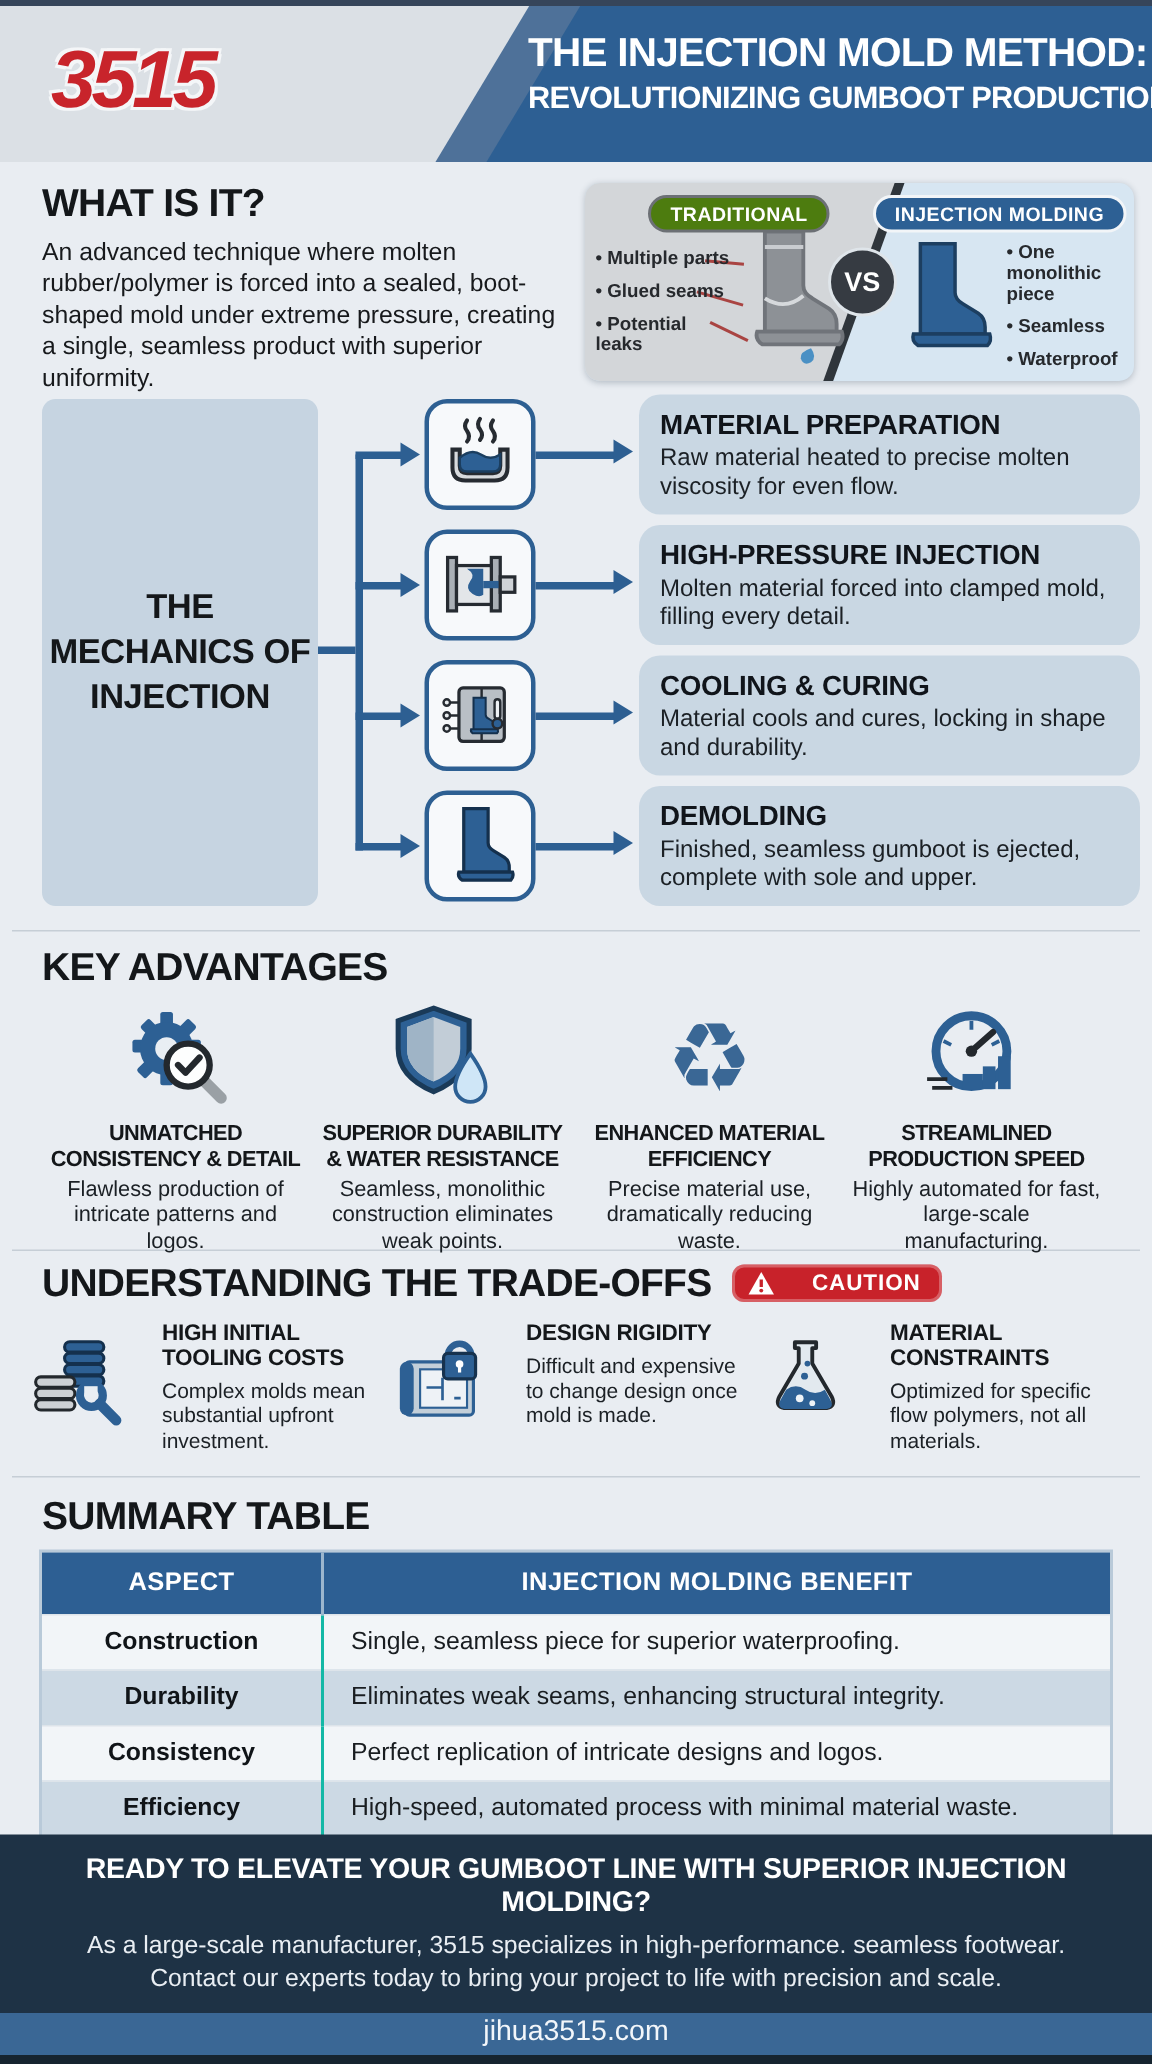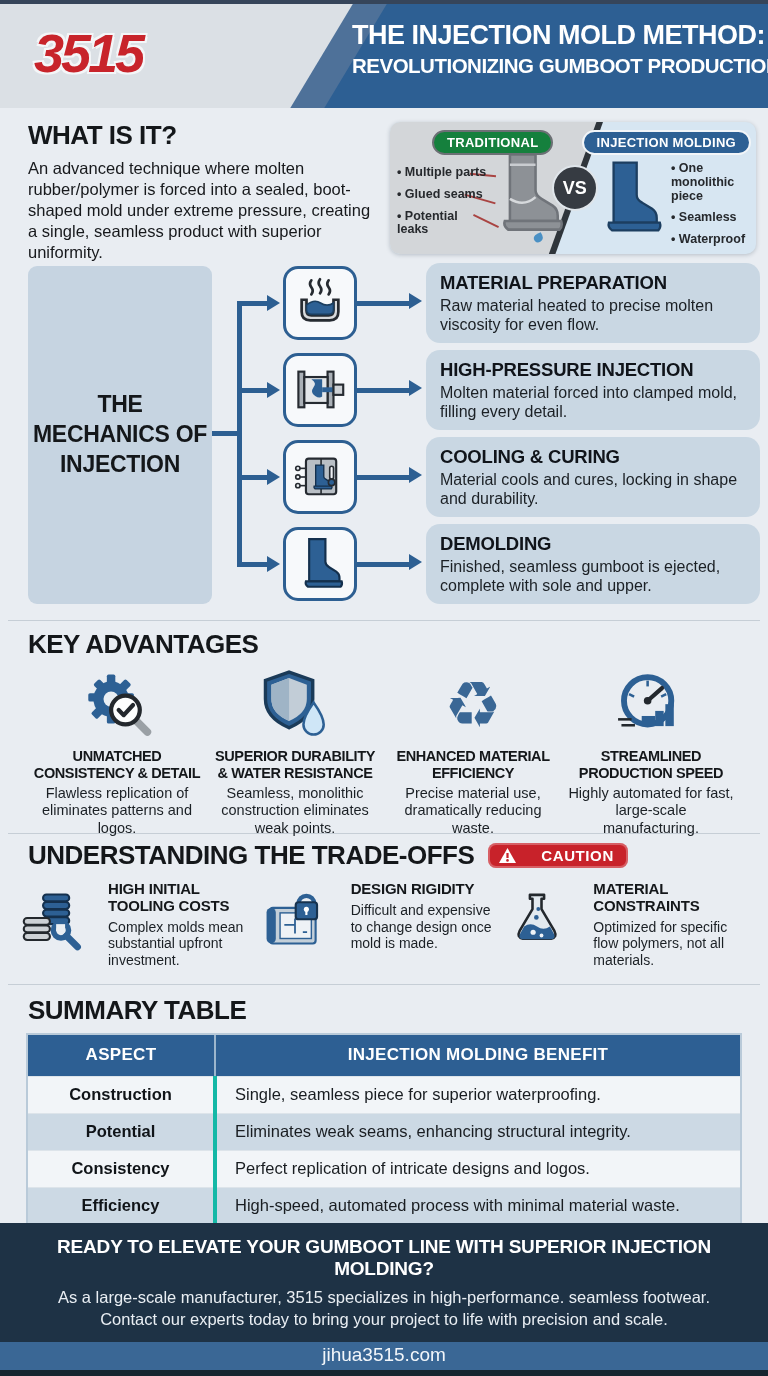--- a/index.html
+++ b/index.html
@@ -26,21 +26,21 @@
   .what-left { width:352px; flex:none; }
   .sec-h { font-size:26px; font-weight:bold; color:#14171a; letter-spacing:-0.5px; margin:0 0 7px; }
   .what-body { font-size:16.5px; line-height:1.28; color:#17191c; }
   .compare { position:relative; flex:none; width:366px; height:132px; margin-top:2px; border-radius:10px; overflow:hidden; background:#d7e6f2; box-shadow:0 1px 4px rgba(30,50,70,.25); }
   .cmp-gray { position:absolute; inset:0; background:#d3d6d9; clip-path:polygon(0 0,57% 0,44% 100%,0 100%); }
   .cmp-diag { position:absolute; inset:0; background:#2f353b; clip-path:polygon(56.4% 0,58.2% 0,45.2% 100%,43.4% 100%); }
   .vs { position:absolute; left:50.5%; top:50%; transform:translate(-50%,-50%); width:46px; height:46px; border-radius:50%;
         background:#363b42; border:2px solid #dfe5ea; color:#fff; font-weight:bold; font-size:18px;
         display:flex; align-items:center; justify-content:center; z-index:4; }
   .pill { position:absolute; top:8px; font-size:13px; font-weight:bold; color:#fff; padding:3px 13px; border-radius:14px; letter-spacing:.3px; z-index:3; white-space:nowrap; }
-  .pill-trad { left:42px; background:#15803d; border:2px solid #6c7075; }
+  .pill-trad { left:42px; background:#4d7c0f; border:2px solid #6c7075; }
   .pill-inj  { right:5px;  background:#2d6094; border:2px solid #f2f5f8; }
   .cmp-pts-left  { position:absolute; left:7px;  top:44px; width:94px; z-index:3; }
   .cmp-pts-right { position:absolute; left:281px; top:40px; width:82px; z-index:3; }
   .cmp-pt { font-size:12.5px; font-weight:bold; color:#26292d; line-height:1.1; margin-bottom:8px; }
   .cmp-pt::before { content:"• "; }
   .boot-gray-wrap { position:absolute; left:96px; top:28px; z-index:2; }
   .boot-blue-wrap { position:absolute; left:202px; top:32px; z-index:2; }
   .red-ln { position:absolute; height:2px; background:#a94442; z-index:2; }
   .rl1 { left:80px; top:52px; width:26px; transform:rotate(5deg); }
   .rl2 { left:74px; top:76px; width:32px; transform:rotate(16deg); }
@@ -79,21 +79,21 @@
   .trd-item { flex:1; display:flex; gap:24px; padding-right:6px; }
   .trd-icon { width:64px; flex:none; display:flex; align-items:flex-start; justify-content:center; padding-top:4px; }
   .trd-title { font-size:15px; font-weight:bold; line-height:1.12; color:#14171a; margin-bottom:4px; letter-spacing:-0.2px; }
   .trd-desc { font-size:14px; color:#1b2025; line-height:1.2; }
   
   .sum { height:268px; padding:10px 28px 0; }
   .sum table { width:100%; border-collapse:collapse; margin-top:9px; box-shadow:0 0 0 2px #b9cad9; background:#f2f5f8; }
   .sum th { background:#2d5f93; color:#fff; font-size:17px; font-weight:bold; letter-spacing:.3px; height:41px; }
   .sum th.c1 { width:187px; border-right:2px solid #9cb6cd; }
   .sum td { height:37px; font-size:16.5px; border-top:1px solid #dde4ea; }
-  .sum td.aspect { font-weight:bold; text-align:center; color:#101418; border-right:4px solid #14b8a6; }
+  .sum td.aspect { font-weight:bold; text-align:center; color:#101418; border-right:2px solid #14b8a6; }
   .sum td.benefit { padding-left:18px; color:#191d21; }
   .sum tr.alt { background:#ccd9e4; }
   
   .footer { position:absolute; left:0; right:0; bottom:0; }
   .cta { background:#1e3245; color:#fff; text-align:center; padding:13px 22px 11px; }
   .cta-h { font-size:19px; font-weight:bold; letter-spacing:-0.2px; margin-bottom:7px; }
   .cta-line { font-size:16.5px; color:#e9eef3; line-height:1.33; }
   .urlbar { background:#3a6795; text-align:center; padding:2px 0 4px; font-size:19px; color:#f2f6fa; }
   .bottom-strip { background:#16242f; height:6px; }
 </style>
@@ -275,21 +275,21 @@
               <rect x="51" y="31" width="14" height="10" rx="2" transform="rotate(45 38 38)"></rect>
               <circle cx="38" cy="38" r="21"></circle>
             </g>
             <circle cx="38" cy="38" r="9" fill="#e9eef3"></circle>
             <line x1="68" y1="64" x2="81" y2="77" stroke="#9aa0a5" stroke-width="9" stroke-linecap="round"></line>
             <circle cx="55" cy="51" r="17" fill="#fdfefe" stroke="#23282d" stroke-width="5"></circle>
             <path d="M47 51 l6 6 l11 -12" stroke="#23282d" stroke-width="5" fill="none" stroke-linecap="round" stroke-linejoin="round"></path>
           </svg>
         </div>
         <div class="adv-title">UNMATCHED CONSISTENCY &amp; DETAIL</div>
-        <div class="adv-desc">Flawless replication of eliminates patterns and logos.</div>
+        <div class="adv-desc">Flawless production of intricate patterns and logos.</div>
       </div>
 
       <div class="adv-item">
         <div class="adv-icon">
           <svg width="76" height="76" viewBox="0 0 90 90">
             <path d="M38 6 L66 16 V38 Q66 60 38 72 Q10 60 10 38 V16 Z" fill="#2d6094" stroke="#1a3a58" stroke-width="4"></path>
             <path d="M38 13 L59 21 V38 Q59 55 38 64 Q17 55 17 38 V21 Z" fill="#c2cdd7"></path>
             <path d="M38 13 V64 Q17 55 17 38 V21 Z" fill="#9fb4c6"></path>
             <path d="M67 42 q12 17 12 26 a12 12 0 0 1 -24 0 q0 -9 12 -26 z" fill="#cfe6f7" stroke="#2d6094" stroke-width="3"></path>
           </svg>
@@ -417,21 +417,21 @@
           <th class="c1">ASPECT</th>
           <th>INJECTION MOLDING BENEFIT</th>
         </tr>
       </thead>
       <tbody>
         <tr>
           <td class="aspect">Construction</td>
           <td class="benefit">Single, seamless piece for superior waterproofing.</td>
         </tr>
         <tr class="alt">
-          <td class="aspect">Potential</td>
+          <td class="aspect">Durability</td>
           <td class="benefit">Eliminates weak seams, enhancing structural integrity.</td>
         </tr>
         <tr>
           <td class="aspect">Consistency</td>
           <td class="benefit">Perfect replication of intricate designs and logos.</td>
         </tr>
         <tr class="alt">
           <td class="aspect">Efficiency</td>
           <td class="benefit">High-speed, automated process with minimal material waste.</td>
         </tr>

